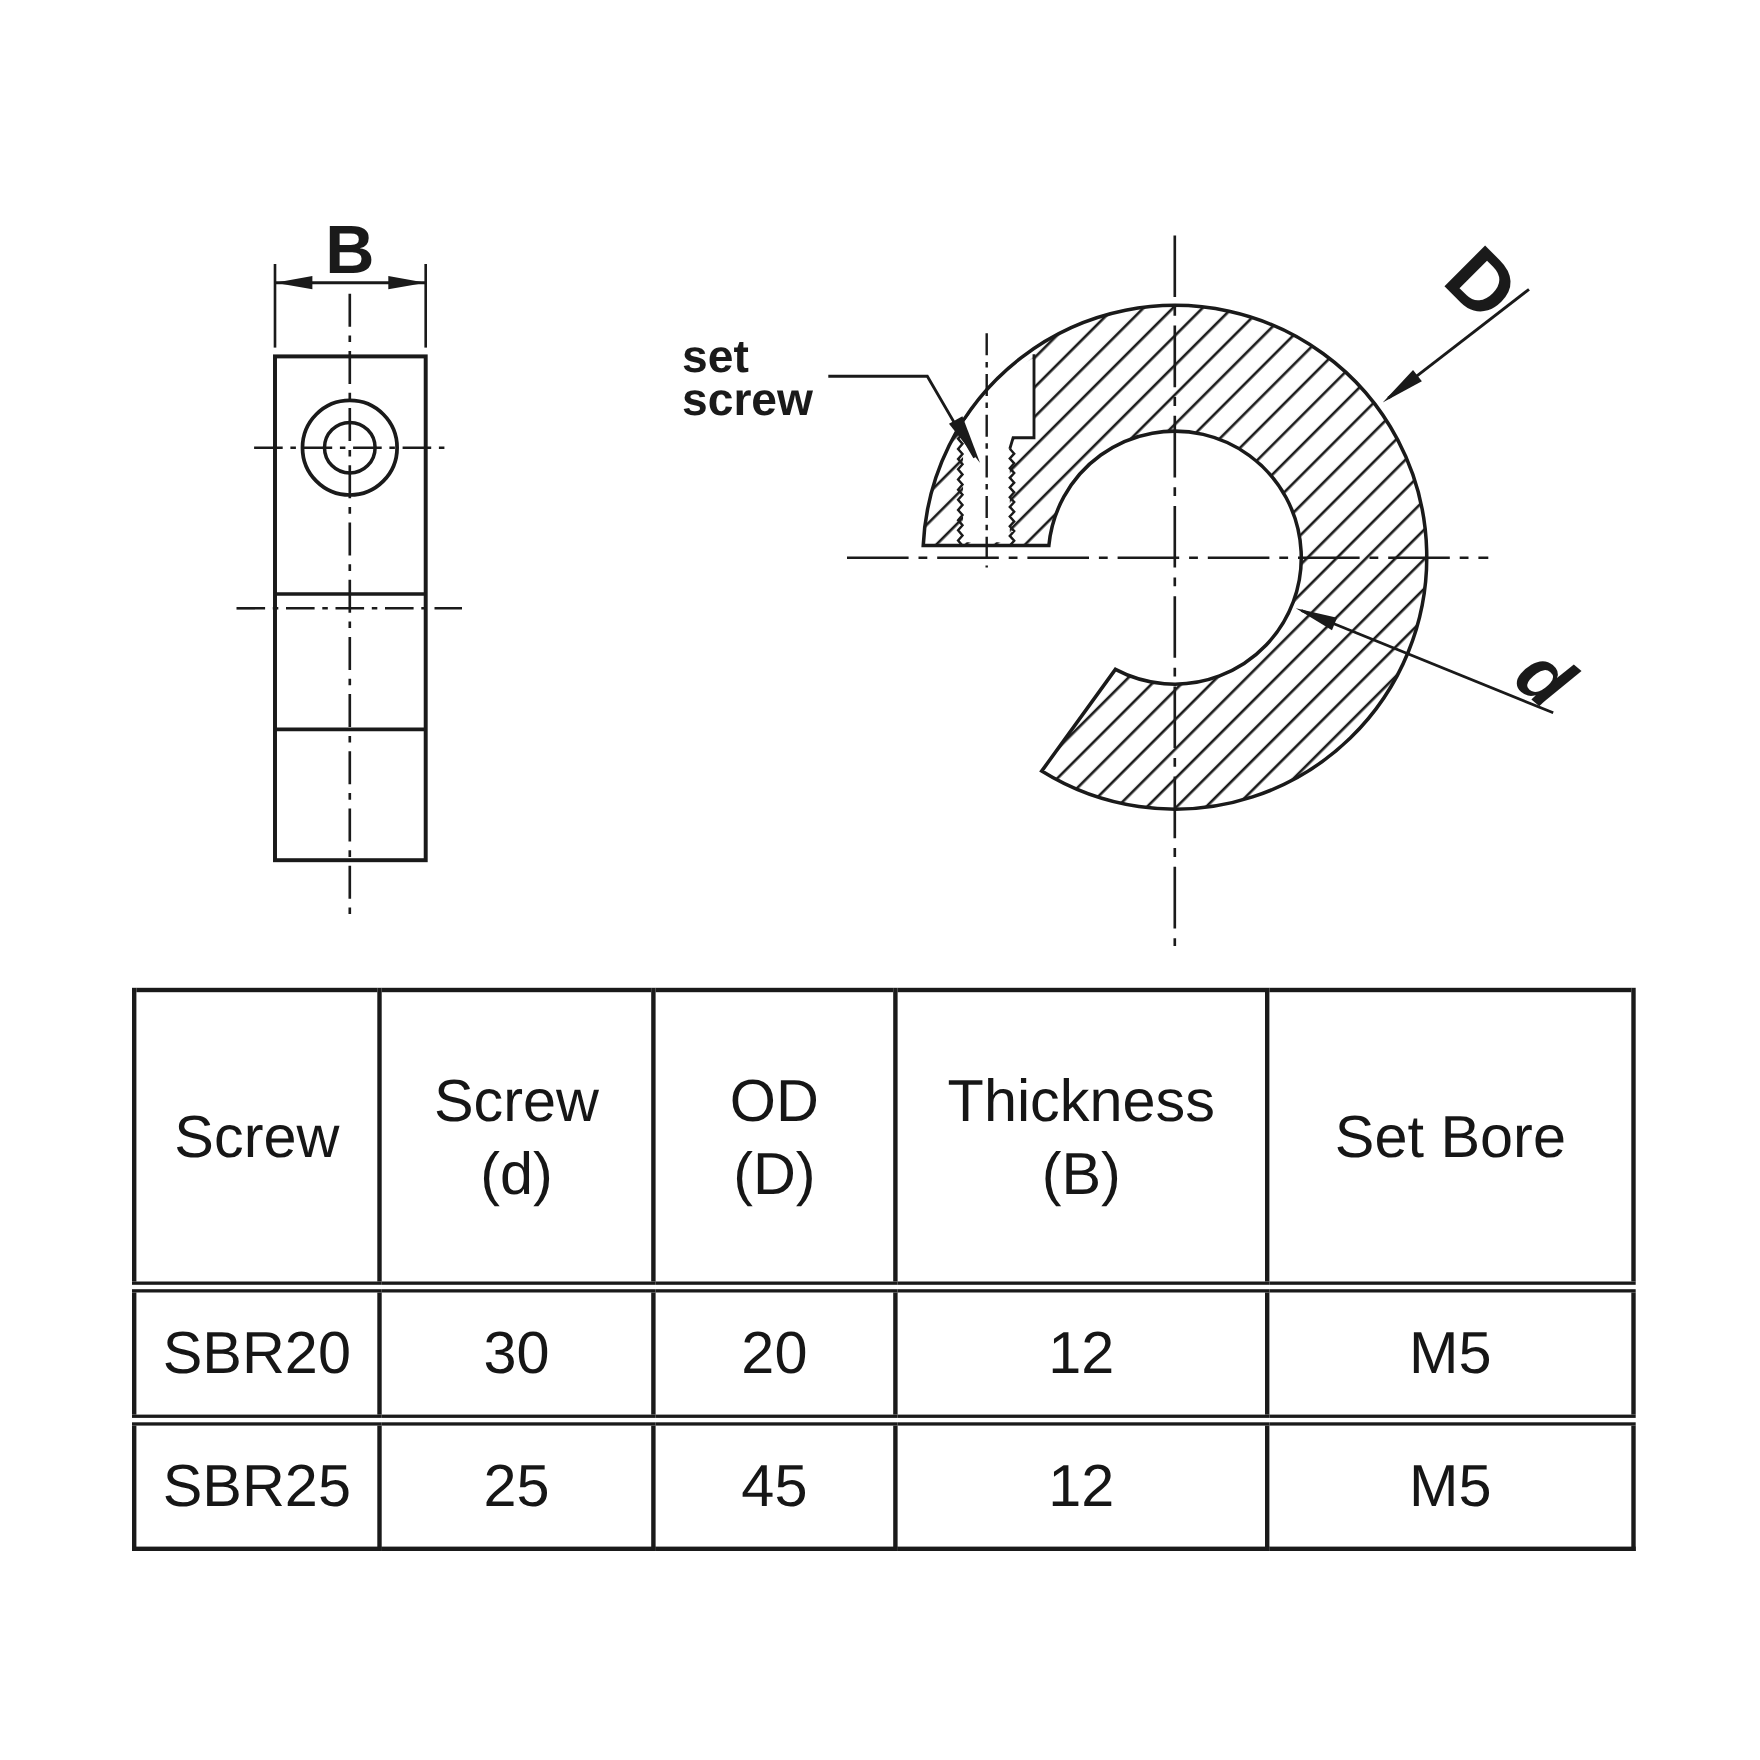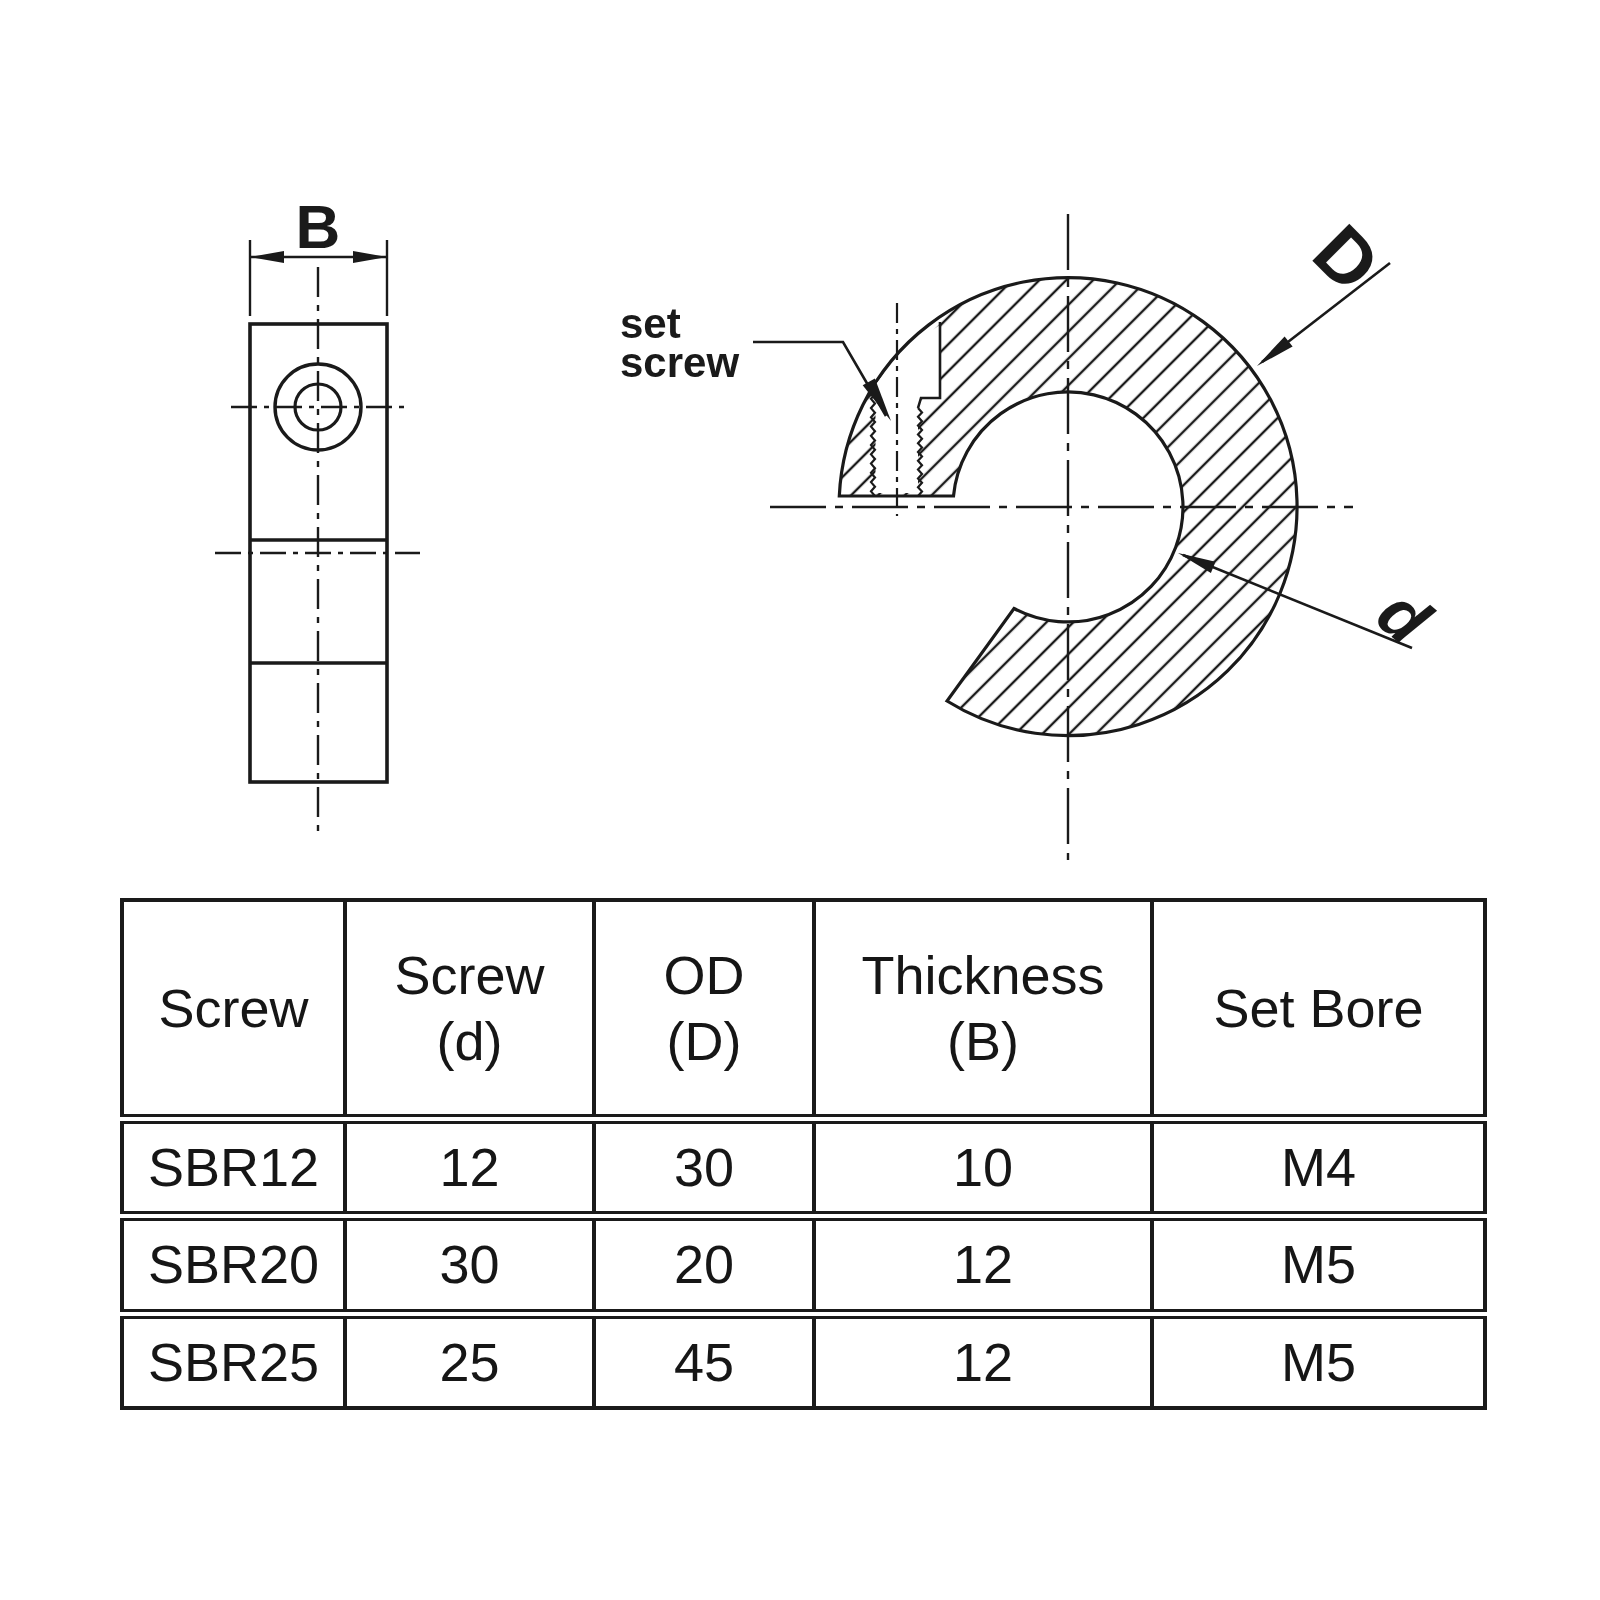--- a/index.html
+++ b/index.html
@@ -131,27 +131,20 @@
       </th>
       <th>
         <span class="hdr-line">Thickness</span>
         <span class="hdr-line">(B)</span>
       </th>
       <th>
         <span class="hdr-line">Set Bore</span>
       </th>
     </tr>
     <tr class="data-row">
-      <td>SBR12</td>
-      <td>12</td>
-      <td>30</td>
-      <td>10</td>
-      <td>M4</td>
-    </tr>
-    <tr class="data-row">
       <td>SBR20</td>
       <td>30</td>
       <td>20</td>
       <td>12</td>
       <td>M5</td>
     </tr>
     <tr class="data-row">
       <td>SBR25</td>
       <td>25</td>
       <td>45</td>

